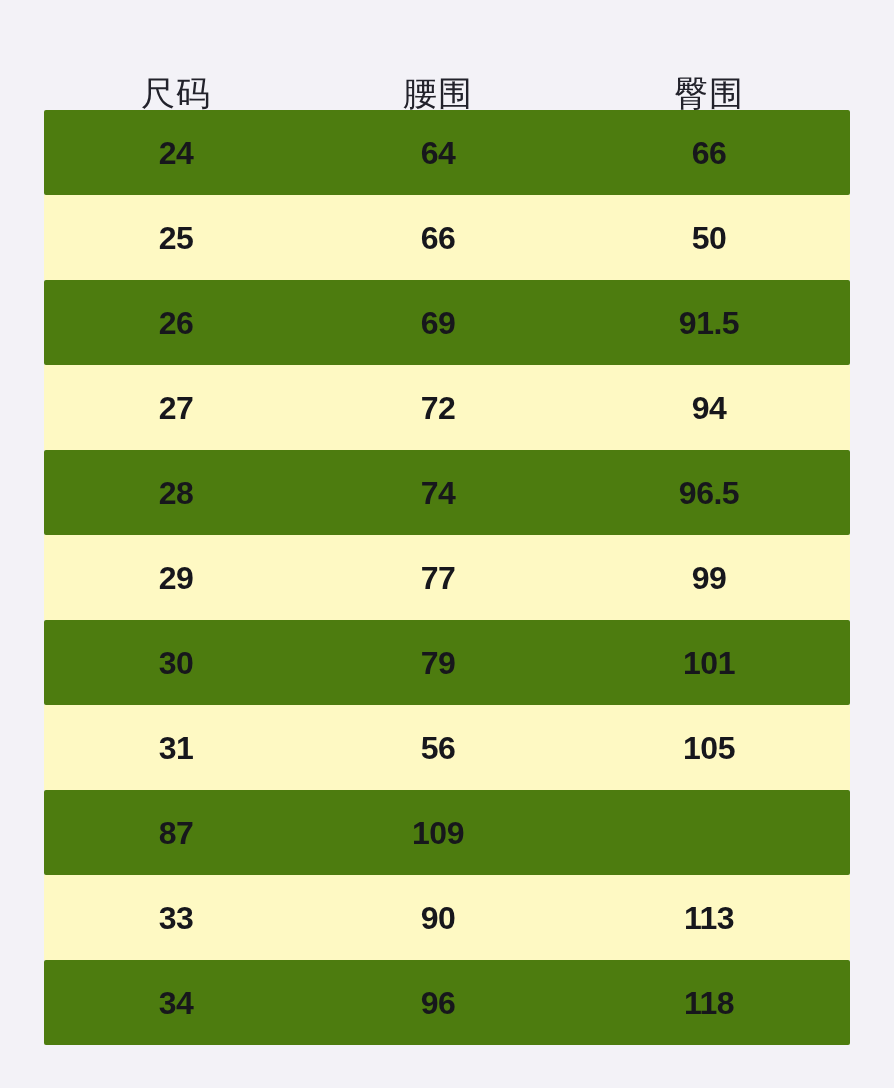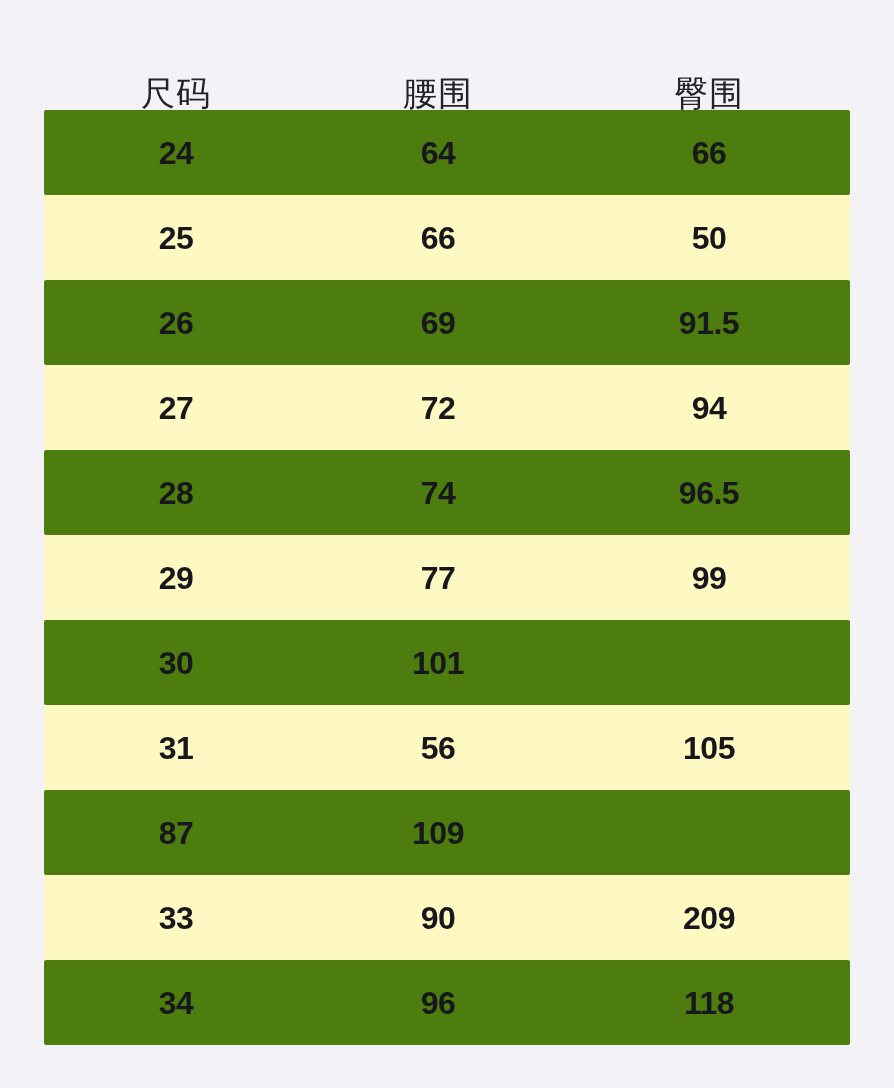--- a/index.html
+++ b/index.html
@@ -133,38 +133,39 @@
     </div>
 
     <div class="chart-row even">
       <div class="cell">29</div>
       <div class="cell">77</div>
       <div class="cell">99</div>
     </div>
 
     <div class="chart-row odd">
       <div class="cell">30</div>
+      <div class="cell">79</div>
       <div class="cell">101</div>
     </div>
 
     <div class="chart-row even">
       <div class="cell">31</div>
       <div class="cell">56</div>
       <div class="cell">105</div>
     </div>
 
     <div class="chart-row odd">
       <div class="cell">87</div>
       <div class="cell">109</div>
     </div>
 
     <div class="chart-row even">
       <div class="cell">33</div>
       <div class="cell">90</div>
-      <div class="cell">209</div>
+      <div class="cell">113</div>
     </div>
 
     <div class="chart-row odd">
       <div class="cell">34</div>
       <div class="cell">96</div>
       <div class="cell">118</div>
     </div>
 
   </div>
 

